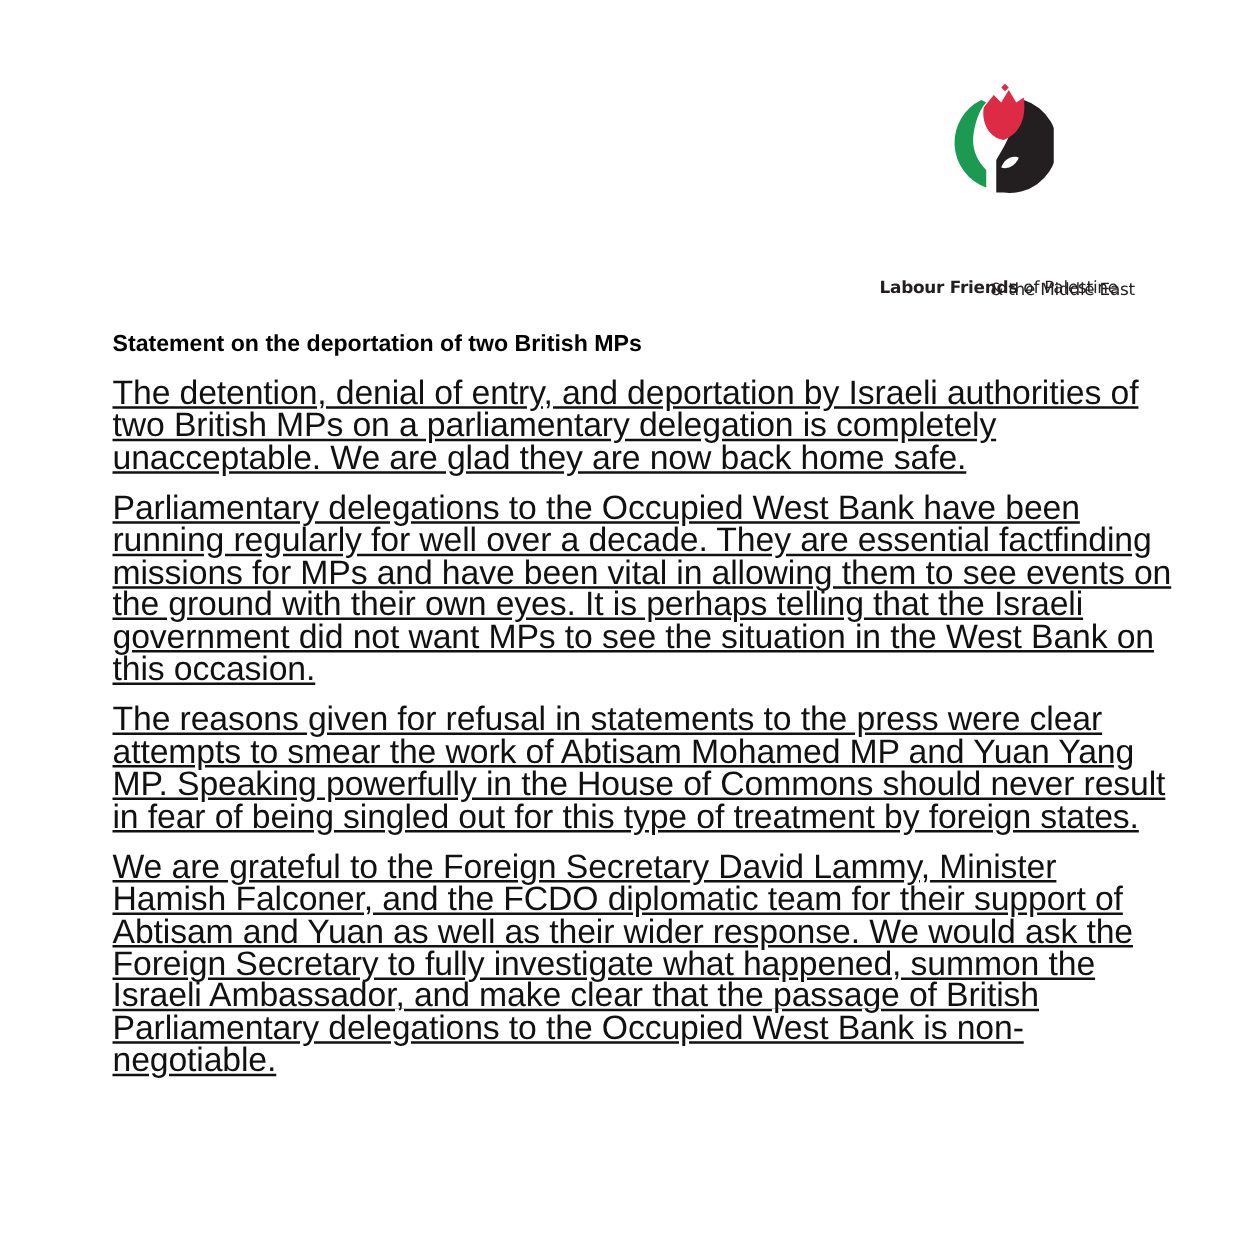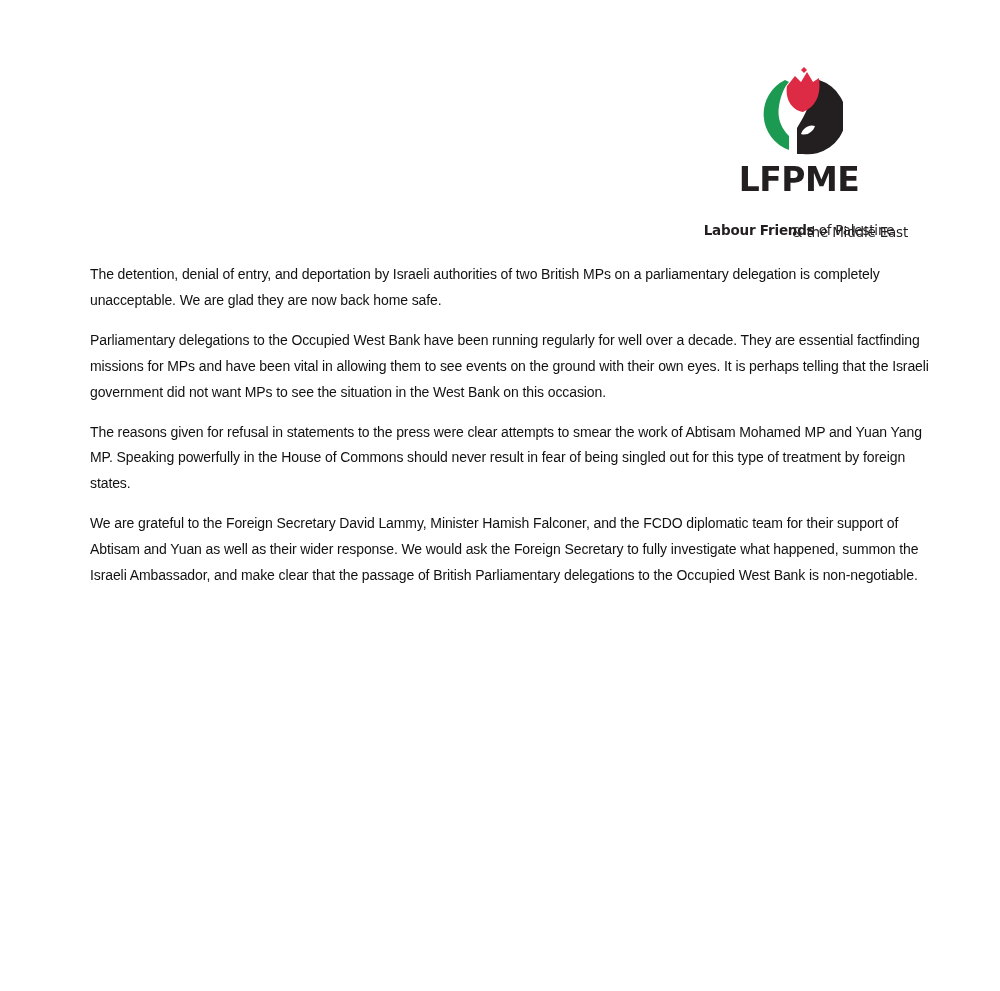--- a/index.html
+++ b/index.html
@@ -28,22 +28,23 @@
       font-family: "DejaVu Sans", sans-serif; font-size: 13.5px; color: #231f20; line-height: 18px;
       letter-spacing: -0.2px;
     }
     .content {
       position: absolute; left: 90px; top: 262px; width: 850px;
     }
     .headline {
       font-weight: bold; font-size: 18.5px; line-height: 26px; margin: 0 0 14px 0; color: #000;
     }
     .para {
-      font-size: 14px; line-height: 25.9px; margin: 0 0 14px 0; color: #111;
+      font-size: 27px; line-height: 25.9px; margin: 0 0 14px 0; color: #111;
       letter-spacing: -0.1px;
+      text-decoration: underline;
     }
   </style>
 </head>
 <body>
 
 <div class="logo">
   <svg class="logo-mark" viewBox="0 0 80 92">
 
     <path id="lm-green" d="M22 14 A38 38 0 0 0 26 84 L26 70 C18 62 14 52 16 40 C18 28 22 20 26 16 Z" fill="#1c9a52"></path>
 
@@ -51,23 +52,23 @@
 
     <path d="M20 44 C26 44 30 48 30 54 C24 54 20 50 20 44 Z" fill="#ffffff"></path>
 
     <path d="M52 60 C46 58 40 62 38 68 C44 70 50 66 52 60 Z" fill="#ffffff"></path>
 
     <path d="M30 52 L30 84" stroke="#ffffff" stroke-width="3"></path>
 
     <path id="lm-red" d="M24 20 L32 10 L38 16 L44 6 L50 16 L56 12 C58 28 54 40 40 46 C28 44 22 32 24 20 Z" fill="#dd2a45"></path>
     <path d="M38 4 L41 1 L44 4 L41 7 Z" fill="#dd2a45"></path>
   </svg>
-  <div class="logo-acronym">LFPME</div>
   <div class="logo-line1"><b>Labour Friends</b><span> of Palestine</span></div>
   <div class="logo-line2">&amp; the Middle East</div>
 </div>
 
 <div class="content">
+  <h1 class="headline">Statement on the deportation of two British MPs</h1>
   <p class="para">The detention, denial of entry, and deportation by Israeli authorities of two British MPs on a parliamentary delegation is completely unacceptable. We are glad they are now back home safe.</p>
   <p class="para">Parliamentary delegations to the Occupied West Bank have been running regularly for well over a decade. They are essential factfinding missions for MPs and have been vital in allowing them to see events on the ground with their own eyes. It is perhaps telling that the Israeli government did not want MPs to see the situation in the West Bank on this occasion.</p>
   <p class="para">The reasons given for refusal in statements to the press were clear attempts to smear the work of Abtisam Mohamed MP and Yuan Yang MP. Speaking powerfully in the House of Commons should never result in fear of being singled out for this type of treatment by foreign states.</p>
   <p class="para">We are grateful to the Foreign Secretary David Lammy, Minister Hamish Falconer, and the FCDO diplomatic team for their support of Abtisam and Yuan as well as their wider response. We would ask the Foreign Secretary to fully investigate what happened, summon the Israeli Ambassador, and make clear that the passage of British Parliamentary delegations to the Occupied West Bank is non-negotiable.</p>
 </div>
 
 </body></html>

